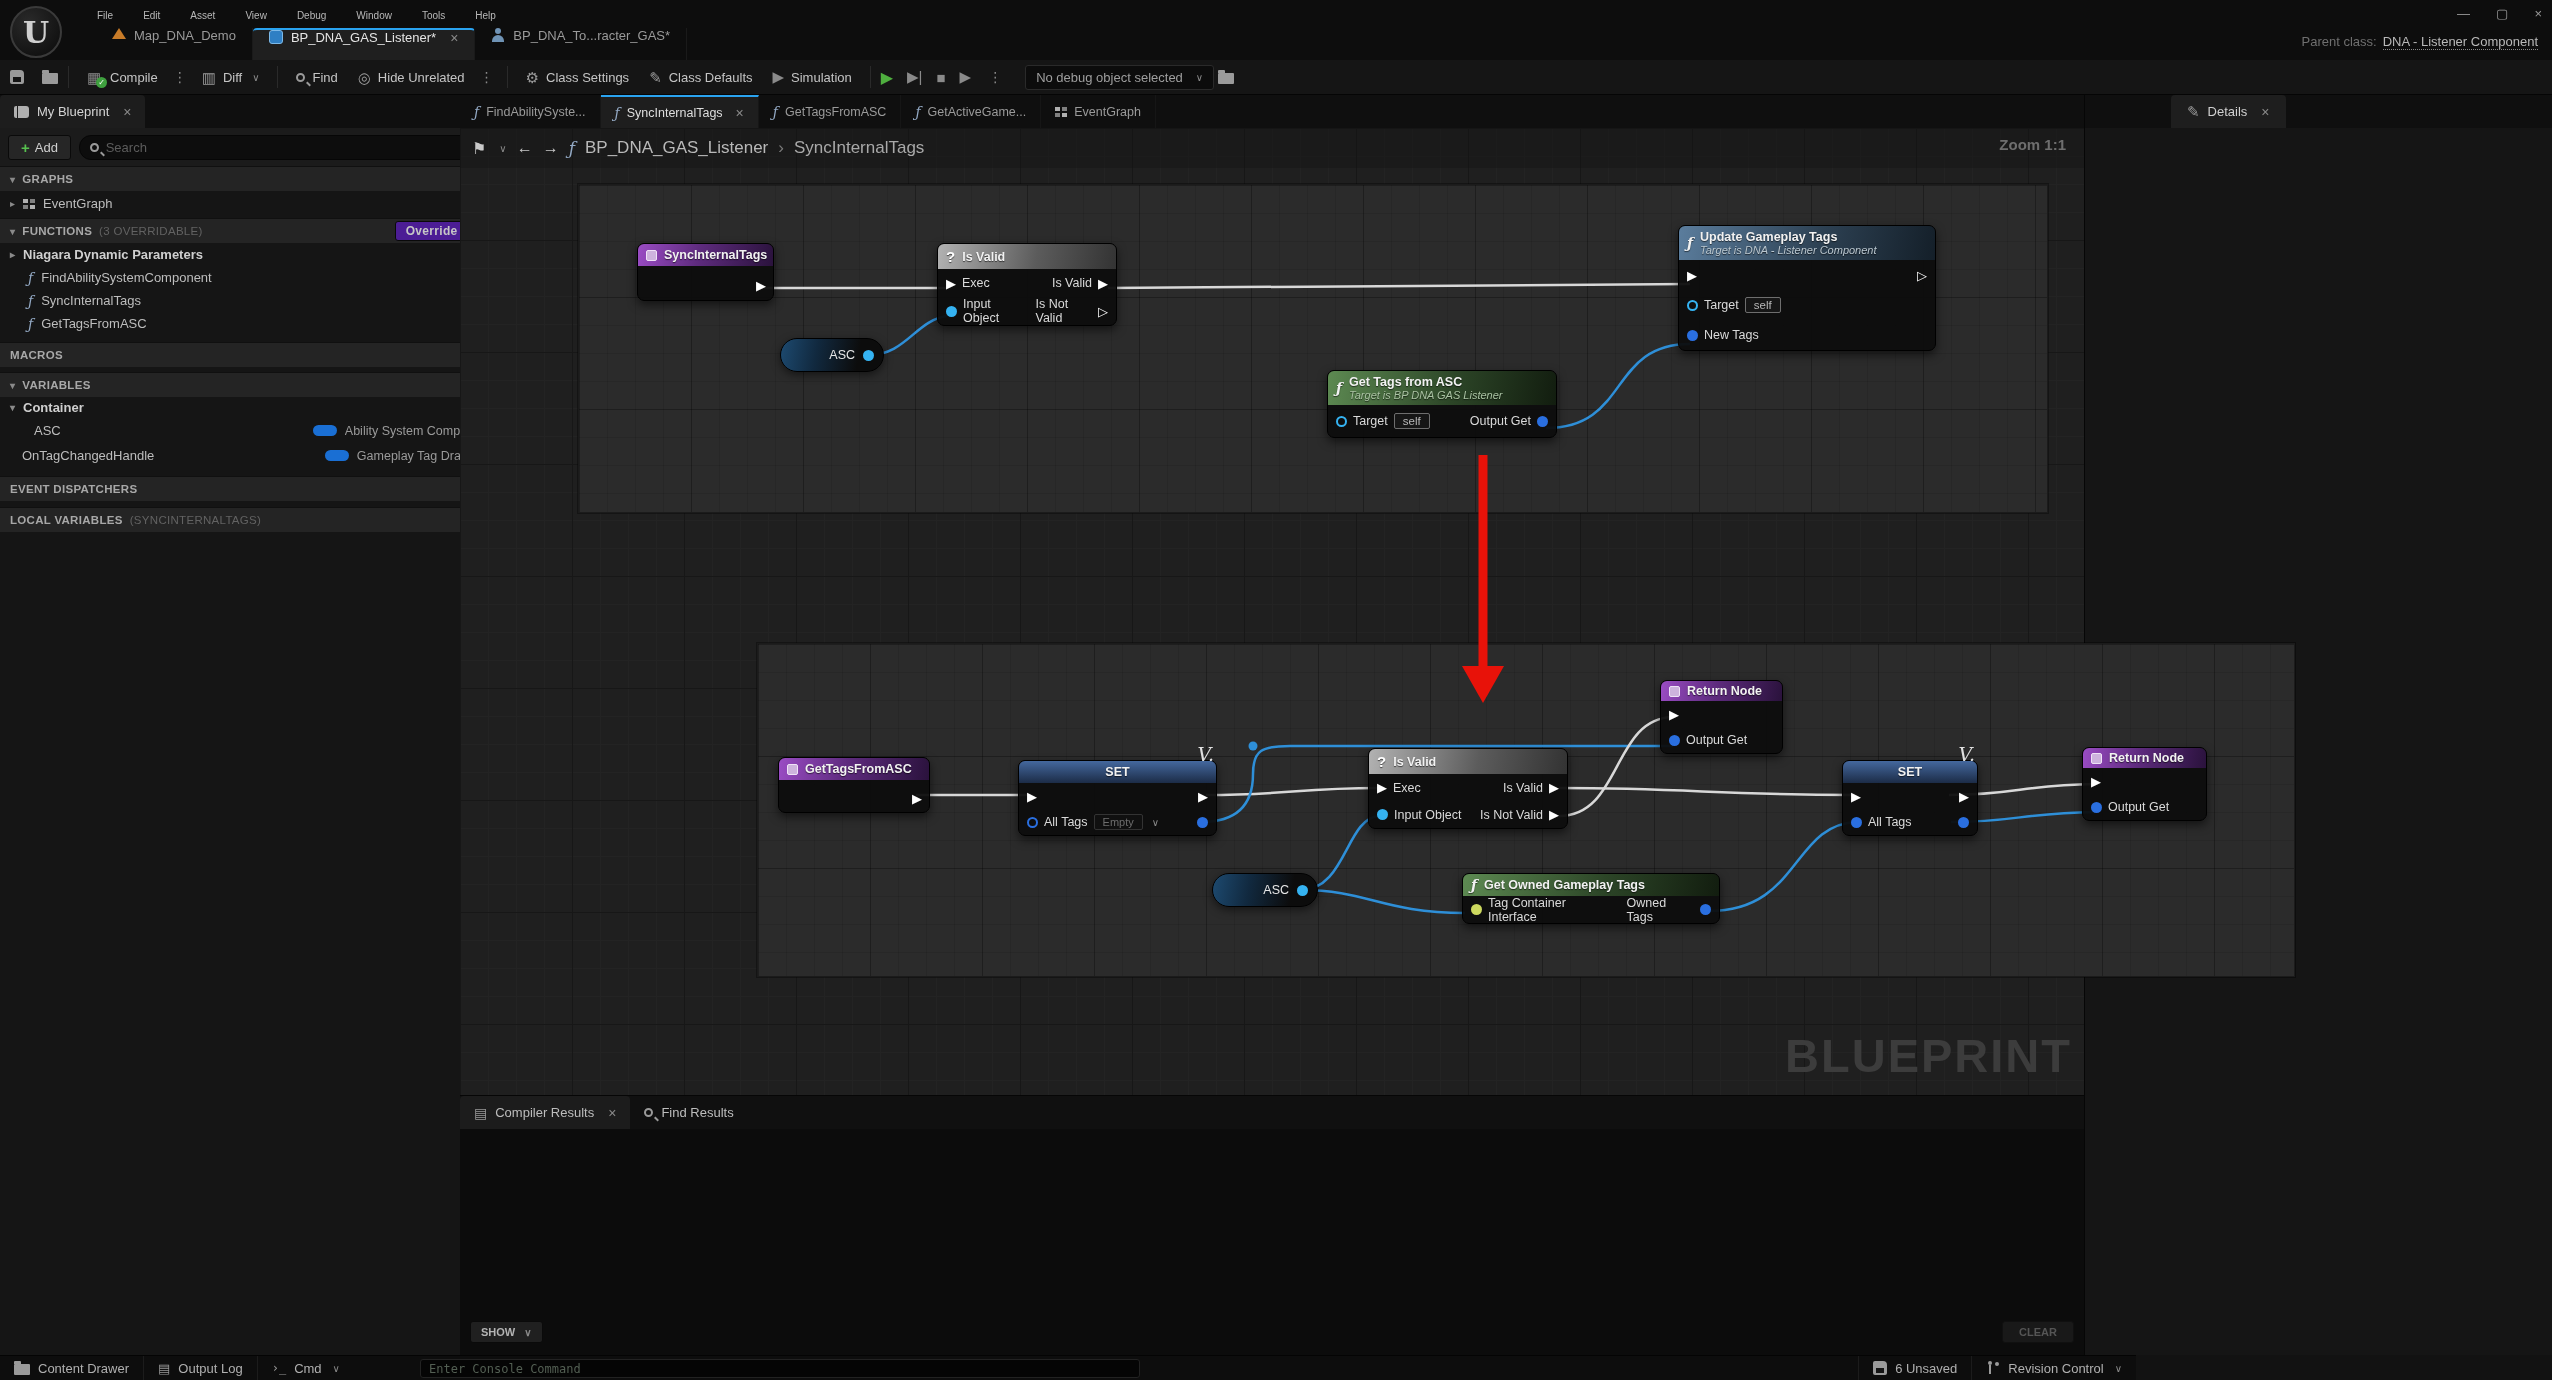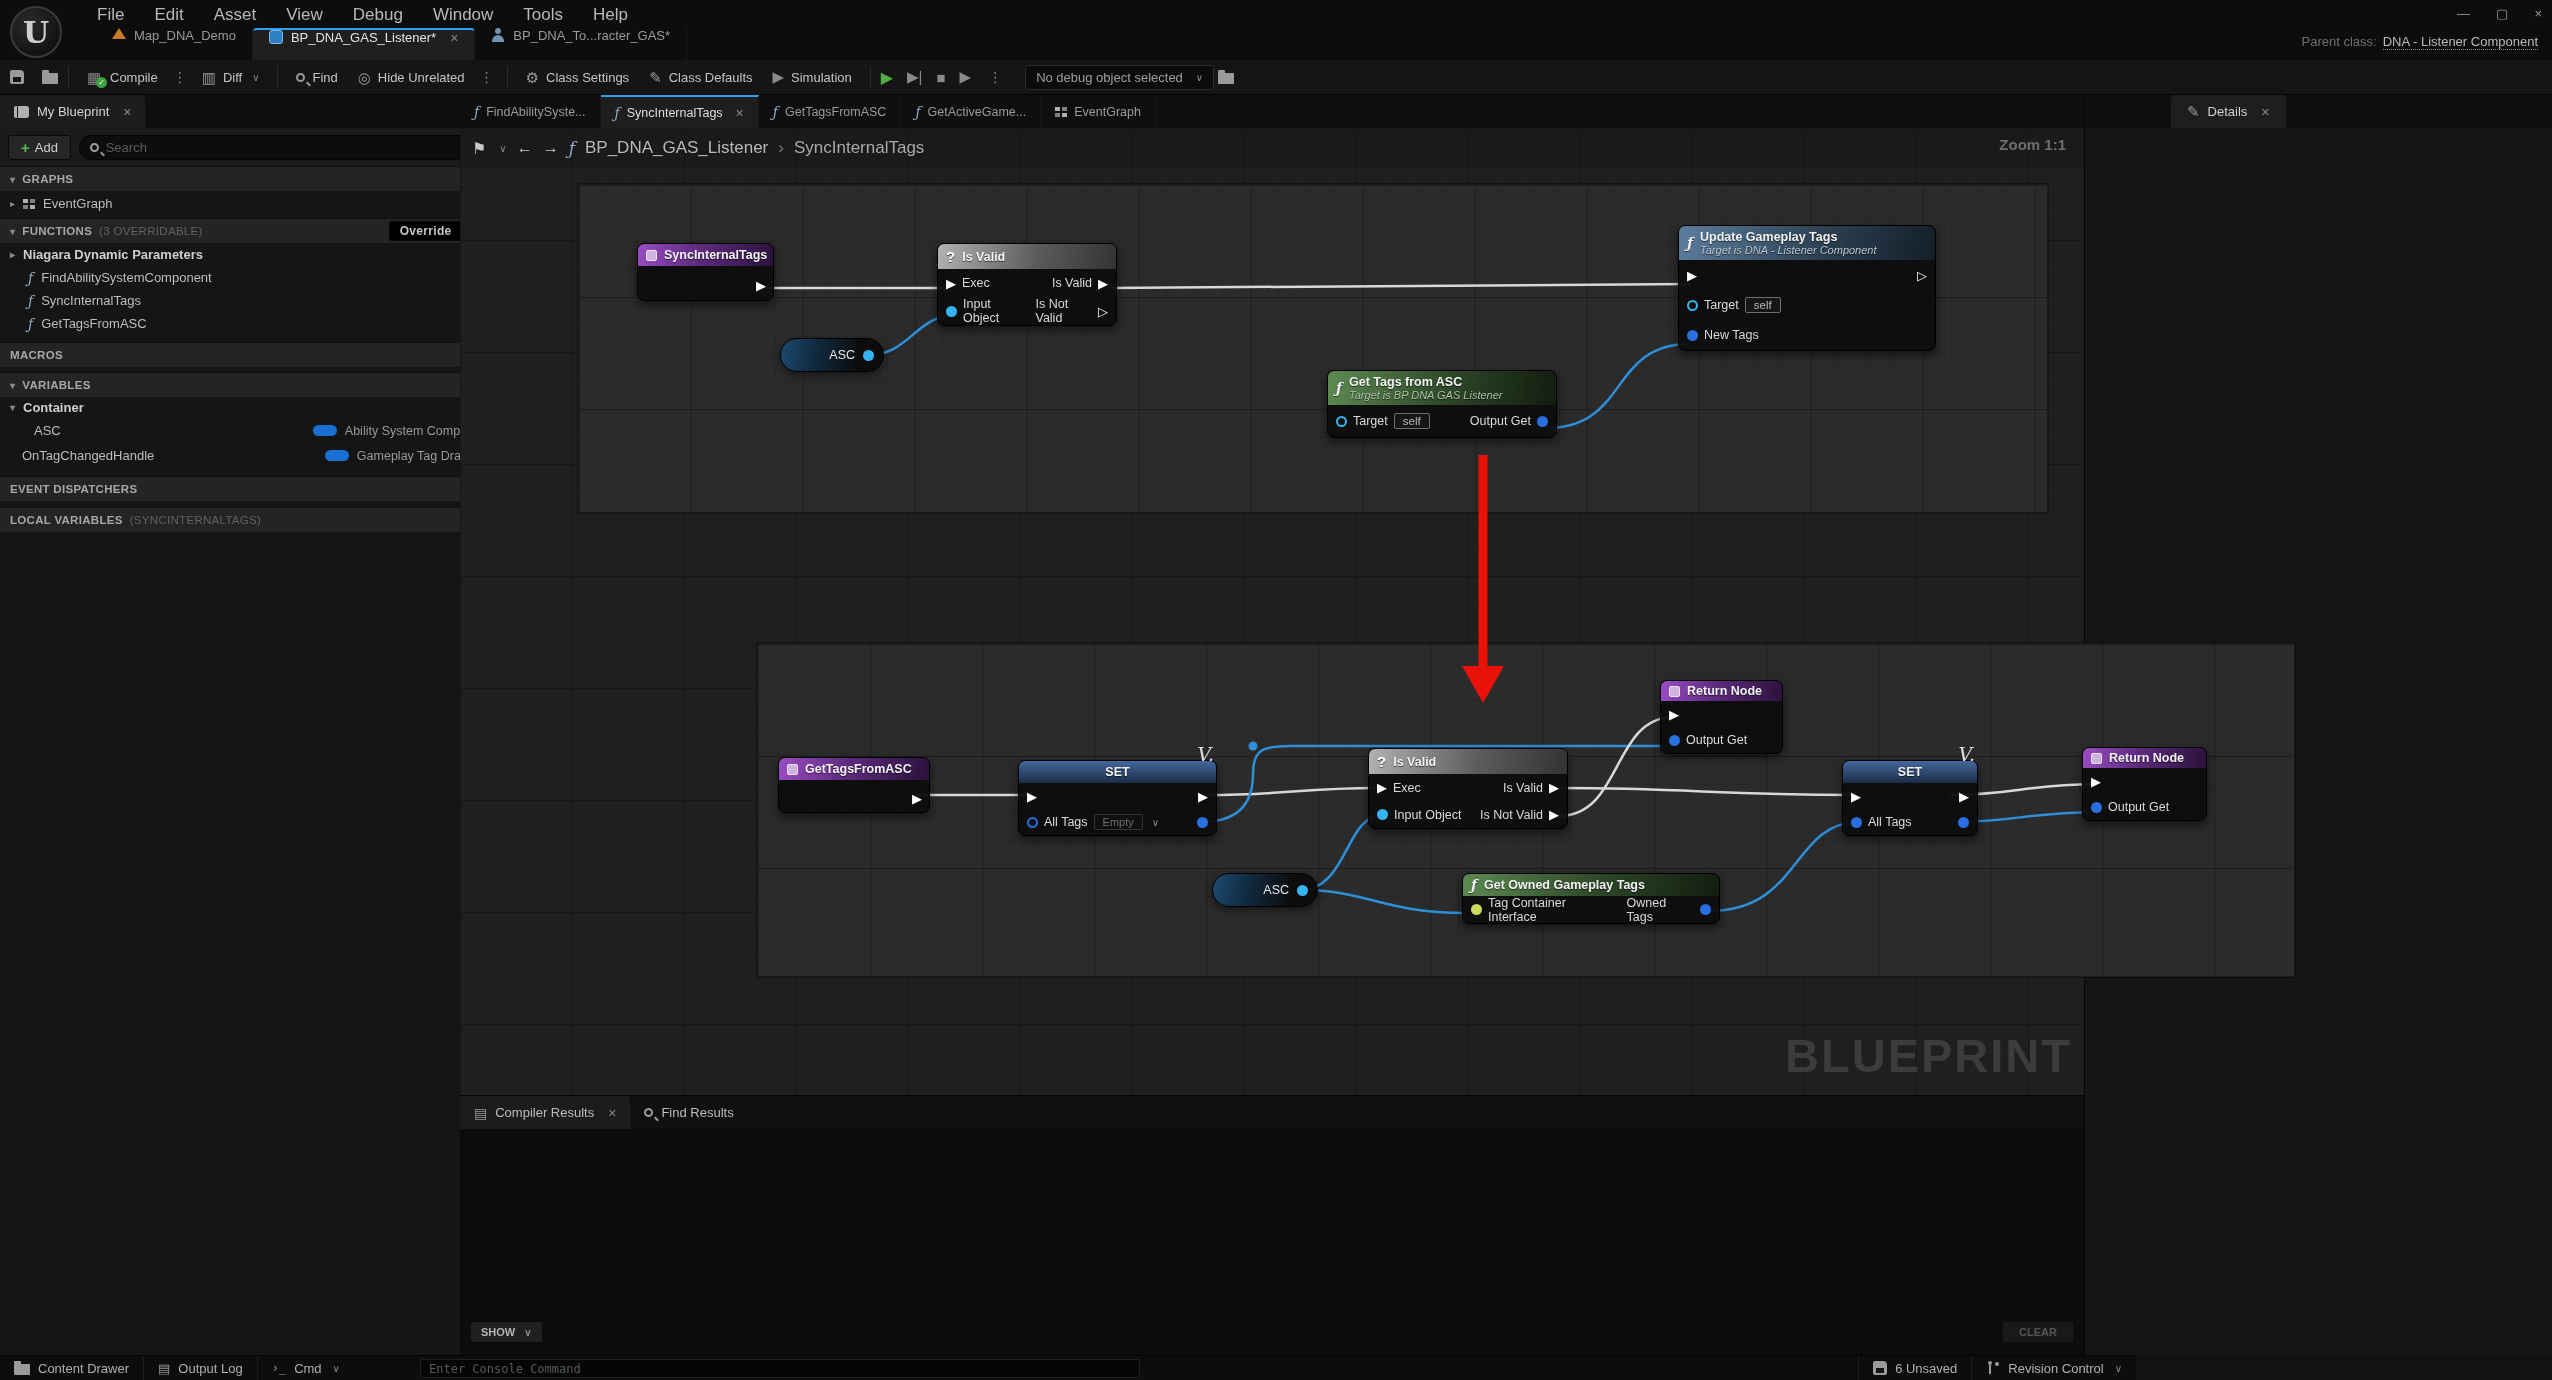--- a/index.html
+++ b/index.html
@@ -10,21 +10,21 @@
     -webkit-font-smoothing:antialiased;
   }
 
   
   #titlebar { position:absolute; left:0; top:0; width:2552px; height:60px; background:#0d0d0d; }
   #ue-logo { position:absolute; left:10px; top:6px; width:52px; height:52px; border-radius:50%;
     background:radial-gradient(circle at 35% 30%, #2a2a2a, #0a0a0a); border:2px solid #3a3a3a;
     color:#cfcfcf; font-family:"DejaVu Serif", serif; font-size:30px; font-weight:bold;
     display:flex; align-items:center; justify-content:center; }
   #menubar { position:absolute; left:86px; top:0; height:30px; display:flex; align-items:center; gap:8px; }
-  .menu-item { padding:4px 11px; font-size:17px; color:#b8b8b8; cursor:default; }
+  .menu-item { padding:4px 11px; font-size:10px; color:#b8b8b8; cursor:default; }
   #win-controls { position:absolute; right:10px; top:0; height:26px; display:flex; align-items:center; gap:26px; color:#9a9a9a; font-size:13px; }
   #asset-tabs { position:absolute; left:96px; top:28px; height:32px; display:flex; align-items:stretch; }
   .asset-tab { display:flex; align-items:flex-start; gap:8px; padding:0 16px; font-size:13px; color:#9a9a9a; border-right:1px solid #1a1a1a; }
   .asset-tab.active { background:#1f1f1f; color:#e4e4e4; border-top:2px solid #2aa3f0; border-radius:4px 4px 0 0; }
   .tab-close { color:#8a8a8a; font-size:14px; margin-left:6px; }
   .icon-map { width:0; height:0; border-left:7px solid transparent; border-right:7px solid transparent; border-bottom:11px solid #c77b28; }
   .icon-class { width:14px; height:14px; background:#2f7fc4; border-radius:3px; border:1px solid #7db9e8; }
   .icon-person { width:14px; height:14px; position:relative; }
   .icon-person::before { content:""; position:absolute; left:4px; top:0; width:6px; height:6px; border-radius:50%; background:#6f93b5; }
   .icon-person::after { content:""; position:absolute; left:1px; top:7px; width:12px; height:7px; border-radius:6px 6px 0 0; background:#6f93b5; }
@@ -68,21 +68,21 @@
   #mbp-search input::placeholder { color:#5c5c5c; }
   .section-hdr { height:25px; background:#242424; border-top:1px solid #101010; display:flex; align-items:center; padding:0 10px; gap:7px; font-size:11.5px; font-weight:bold; color:#a8a8a8; letter-spacing:.3px; }
   .section-hdr .note { font-weight:normal; color:#626262; }
   .section-hdr .spacer, .prow .spacer { flex:1; }
   .plus-circle { color:#9a9a9a; font-size:15px; font-weight:normal; }
   .caret { color:#8a8a8a; font-size:10px; }
   .mbp-row { height:25px; display:flex; align-items:center; gap:8px; padding:0 10px; font-size:13px; color:#bdbdbd; }
   .fn-ic { color:#93a9c4; font-family:"DejaVu Serif", serif; font-style:italic; font-size:14px; }
   .nodes-ic { width:12px; height:10px; position:relative; }
   .nodes-ic::before { content:""; position:absolute; left:0; top:0; width:5px; height:4px; background:#b0b0b0; box-shadow:7px 6px 0 #b0b0b0, 7px 0 0 #808080, 0 6px 0 #808080; }
-  .override-btn { display:flex; align-items:center; gap:12px; background:#000000; border:1px solid #090909; border-radius:3px; padding:2px 10px; font-size:12px; color:#c6c6c6; font-weight:bold; }
+  .override-btn { display:flex; align-items:center; gap:6px; background:#4c1d95; border:1px solid #090909; border-radius:3px; padding:2px 10px; font-size:12px; color:#c6c6c6; font-weight:bold; }
   .var-pill { width:24px; height:11px; border-radius:6px; background:#1a6fd4; }
   .var-type { font-size:12.5px; color:#9a9a9a; white-space:nowrap; overflow:hidden; }
   .eye-closed { width:16px; height:9px; border-bottom:2px solid #8f8f8f; border-radius:0 0 9px 9px; flex:none; }
   .group-row { font-weight:bold; color:#cfcfcf; }
 
   
   #graph-tabrow { position:absolute; left:460px; top:95px; width:1624px; height:33px; background:#0f0f0f; display:flex; }
   .gtab { display:flex; align-items:center; gap:7px; padding:0 14px; font-size:12.5px; color:#9a9a9a; border-right:1px solid #161616; }
   .gtab.active { background:#1e1e1e; color:#dedede; border-top:2px solid #2aa3f0; }
   #graph-area { position:absolute; left:460px; top:128px; width:1624px; height:967px;

